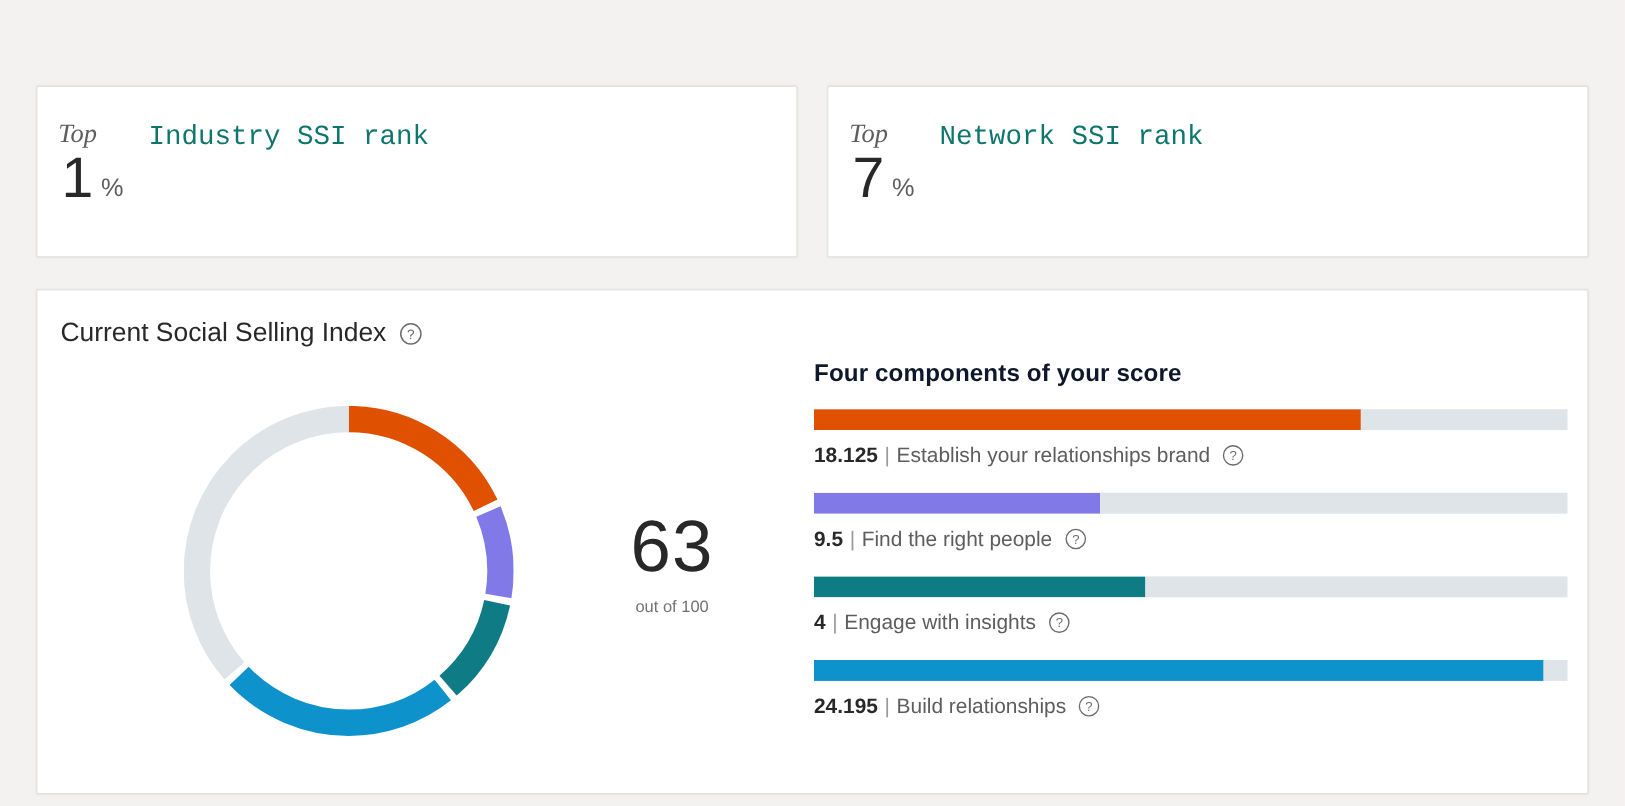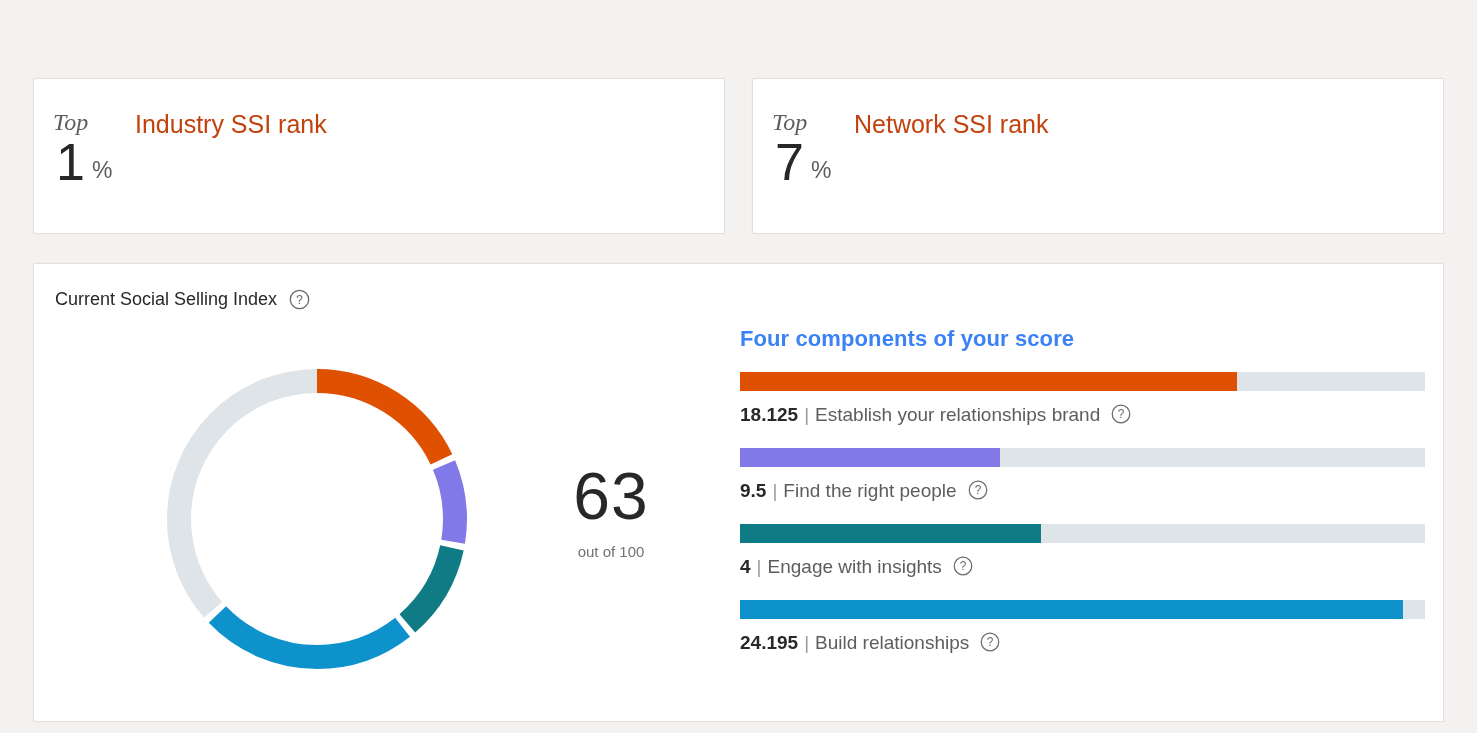--- a/index.html
+++ b/index.html
@@ -52,22 +52,23 @@
     font-size: 24px;
     font-style: italic;
     color: #5d5d5d;
     font-family: "Liberation Serif", serif;
   }
   .rank-label {
     position: absolute;
     left: 101px;
     top: 31px;
     font-size: 25px;
-    color: #c2410c;
+    color: #0f766e;
     font-weight: 400;
+    font-family: Liberation Mono, monospace;
   }
   .rank-value-row {
     position: absolute;
     left: 22px;
     top: 57px;
     display: flex;
     align-items: flex-end;
   }
   .rank-number {
     font-size: 52px;
@@ -96,21 +97,21 @@
   }
 
   .ssi-header {
     position: absolute;
     left: 21px;
     top: 25px;
     display: flex;
     align-items: center;
   }
   .ssi-header-text {
-    font-size: 18px;
+    font-size: 24px;
     color: #282828;
     font-weight: 400;
   }
 
   
   .help-icon {
     display: inline-flex;
     align-items: center;
     justify-content: center;
     flex: 0 0 auto;
@@ -152,21 +153,21 @@
   
   .components {
     position: absolute;
     left: 706px;
     top: 62px;
     width: 690px;
   }
   .components-title {
     font-size: 22px;
     font-weight: bold;
-    color: #3b82f6;
+    color: #0f172a;
     margin-bottom: 20px;
     letter-spacing: 0.1px;
   }
 
   .component { margin-bottom: 22px; }
   .component:last-child { margin-bottom: 0; }
 
   .bar-track {
     position: relative;
     width: 685px;

